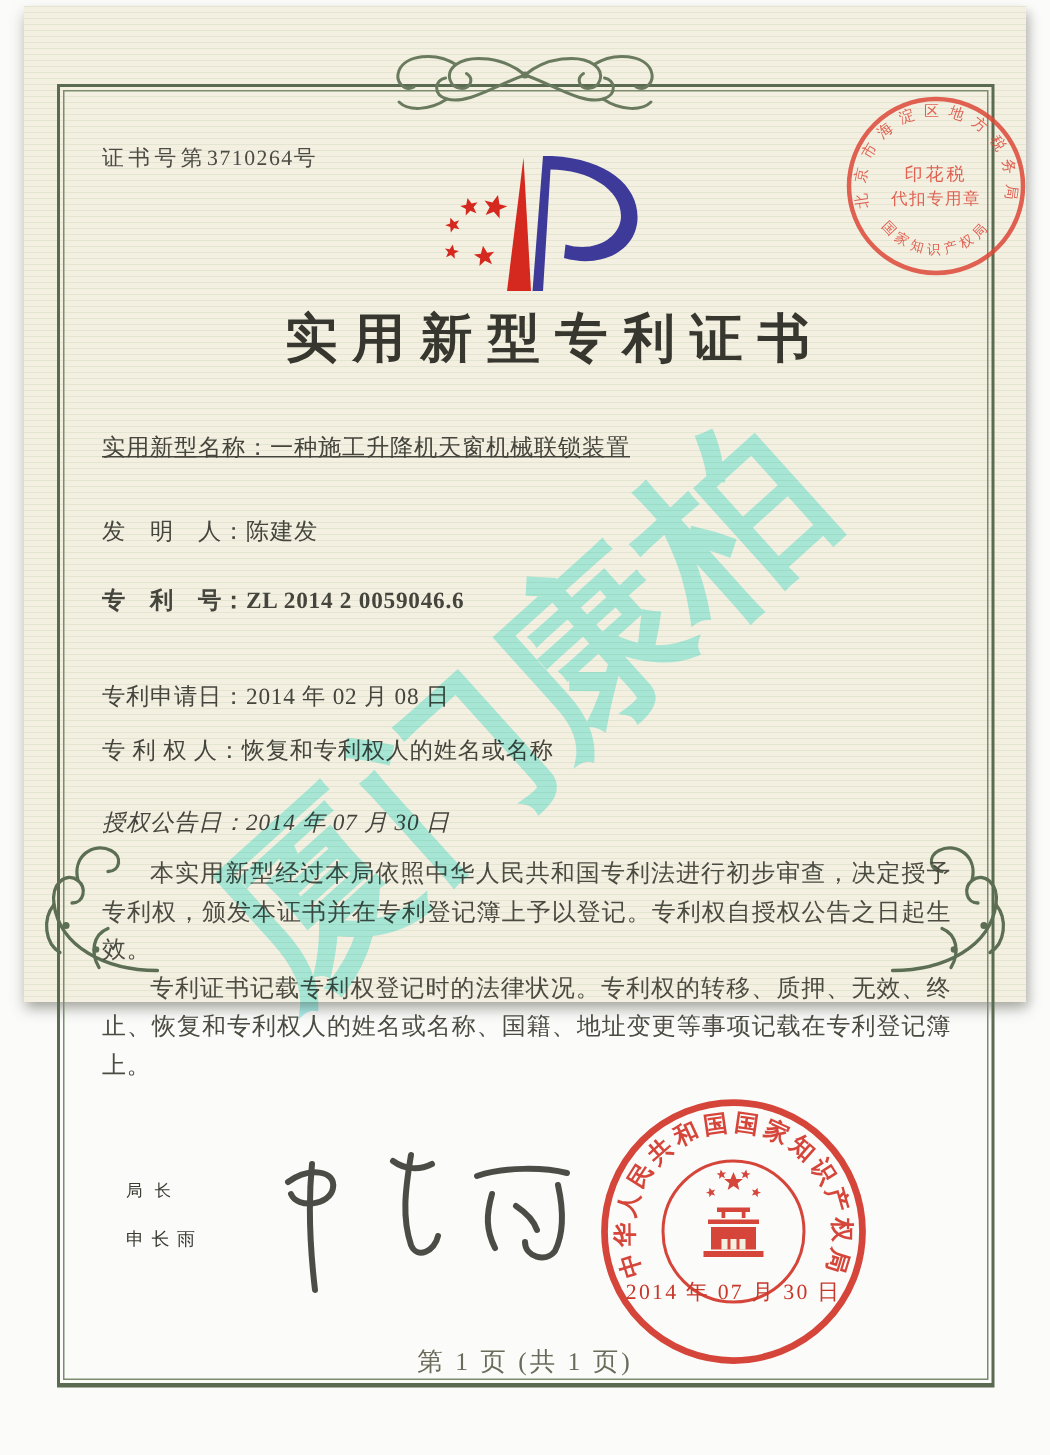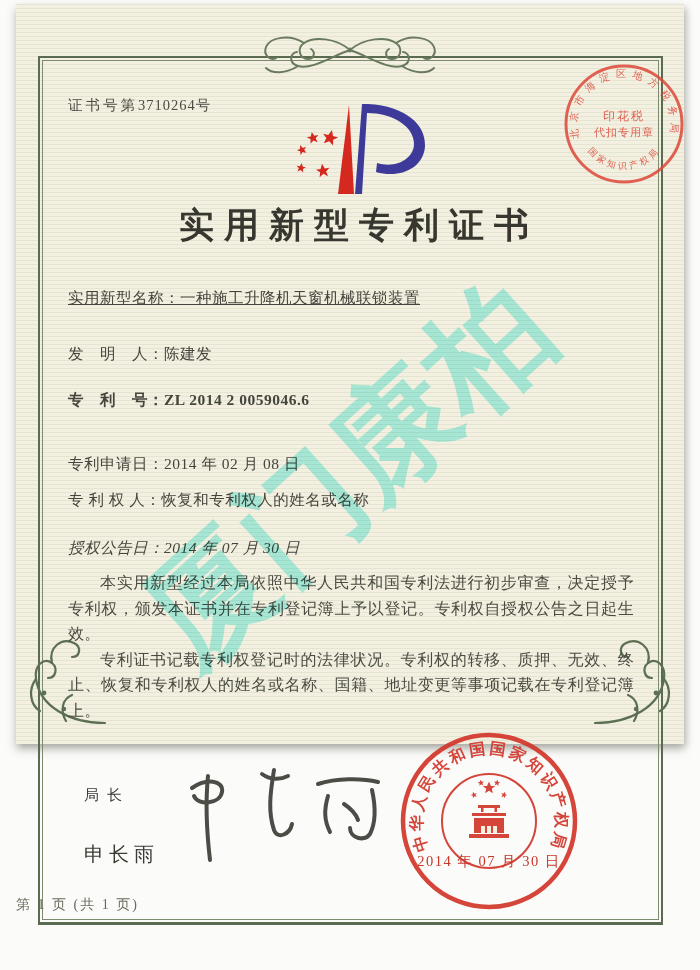--- a/index.html
+++ b/index.html
@@ -9,21 +9,21 @@
     --paper:#f3f0e1;
   }
   *{margin:0;padding:0;box-sizing:border-box;}
   html,body{width:700px;height:970px;}
   body{
     background:#fbfbfa;
     font-family:"Liberation Serif","DejaVu Serif",serif;
     position:relative;overflow:hidden;
   }
   .paper{
-    position:absolute;left:16px;top:4px;width:668px;height:740px;
+    position:absolute;left:16px;top:4px;width:668px;height:664px;
     background:
       repeating-linear-gradient(180deg, rgba(150,175,130,0.16) 0px, rgba(150,175,130,0.16) 1px, rgba(0,0,0,0) 1px, rgba(0,0,0,0) 4px),
       var(--paper);
     box-shadow:0 5px 9px rgba(70,70,55,.35), 3px 3px 6px rgba(0,0,0,.12);
   }
   .frame{
     position:absolute;left:22px;top:52px;width:625px;height:869px;
     border:2px solid var(--frame-green);
     border-bottom-width:3px;
   }
@@ -35,47 +35,47 @@
   .flourish{position:absolute;width:85px;height:95px;bottom:18px;}
   .flourish.left{left:6px;}
   .flourish.right{right:6px;transform:scaleX(-1);}
   .cert-no{
     position:absolute;left:52px;top:92px;
     font-size:14.5px;color:#4c4c45;letter-spacing:3px;white-space:nowrap;
   }
   .cert-no .num{letter-spacing:1px;}
   .logo{position:absolute;left:270px;top:94px;width:152px;height:104px;}
   .title{
-    position:absolute;left:4px;top:198px;width:100%;
+    position:absolute;left:15px;top:198px;width:100%;
     text-align:center;font-size:35px;font-weight:600;
     letter-spacing:10px;text-indent:10px;color:#37372f;
   }
   .fields{position:absolute;left:52px;top:0;width:566px;}
   .field{
     position:absolute;left:0;width:100%;
     font-size:15.5px;color:#45453d;letter-spacing:.5px;white-space:nowrap;
   }
   .f0{top:284px;text-decoration:underline;} .f1{top:340px;} .f2{top:386px;font-weight:bold;} .f3{top:450px;} .f4{top:486px;} .f5{top:534px;font-style:italic;}
   .paragraphs{position:absolute;left:52px;top:566px;width:566px;}
   .paragraphs p{
     font-size:16px;line-height:25.5px;color:#4b4b42;
     text-indent:2em;text-align:justify;letter-spacing:.3px;
   }
-  .officer-title{position:absolute;left:68px;top:782px;font-size:15px;letter-spacing:8px;color:#3b3b34;}
-  .officer-name{position:absolute;left:68px;top:837px;font-size:20px;letter-spacing:5px;color:#3b3b34;}
+  .officer-title{position:absolute;left:68px;top:782px;font-size:11px;letter-spacing:8px;color:#3b3b34;}
+  .officer-name{position:absolute;left:68px;top:814px;font-size:12px;letter-spacing:5px;color:#3b3b34;}
   .signature{position:absolute;left:150px;top:750px;width:230px;height:115px;}
   .big-seal{position:absolute;left:378px;top:722px;width:190px;height:190px;opacity:.92;}
   .seal-date{
     position:absolute;left:368px;top:848px;width:210px;text-align:center;
     font-size:14.5px;color:#c8372a;letter-spacing:1.5px;white-space:nowrap;z-index:8;
   }
   .tax-seal{position:absolute;left:546px;top:58px;width:124px;height:124px;opacity:.85;}
   .footer{
-    position:absolute;left:0;top:892px;width:100%;
-    font-size:14px;color:#6b6b5b;letter-spacing:2px;
+    position:absolute;left:0;top:892px;width:100%;text-align:center;
+    font-size:17px;color:#6b6b5b;letter-spacing:2px;
   }
   .watermark{
     position:absolute;left:334px;top:470px;
     transform:translate(-50%,-50%) rotate(-42deg);
     font-size:122px;font-weight:bold;white-space:nowrap;
     font-family:"Liberation Sans","DejaVu Sans",sans-serif;
     color:var(--watermark-cyan);opacity:.42;
     mix-blend-mode:multiply;pointer-events:none;z-index:6;letter-spacing:2px;
   }
   svg text{font-family:"Liberation Serif","DejaVu Serif",serif;}

